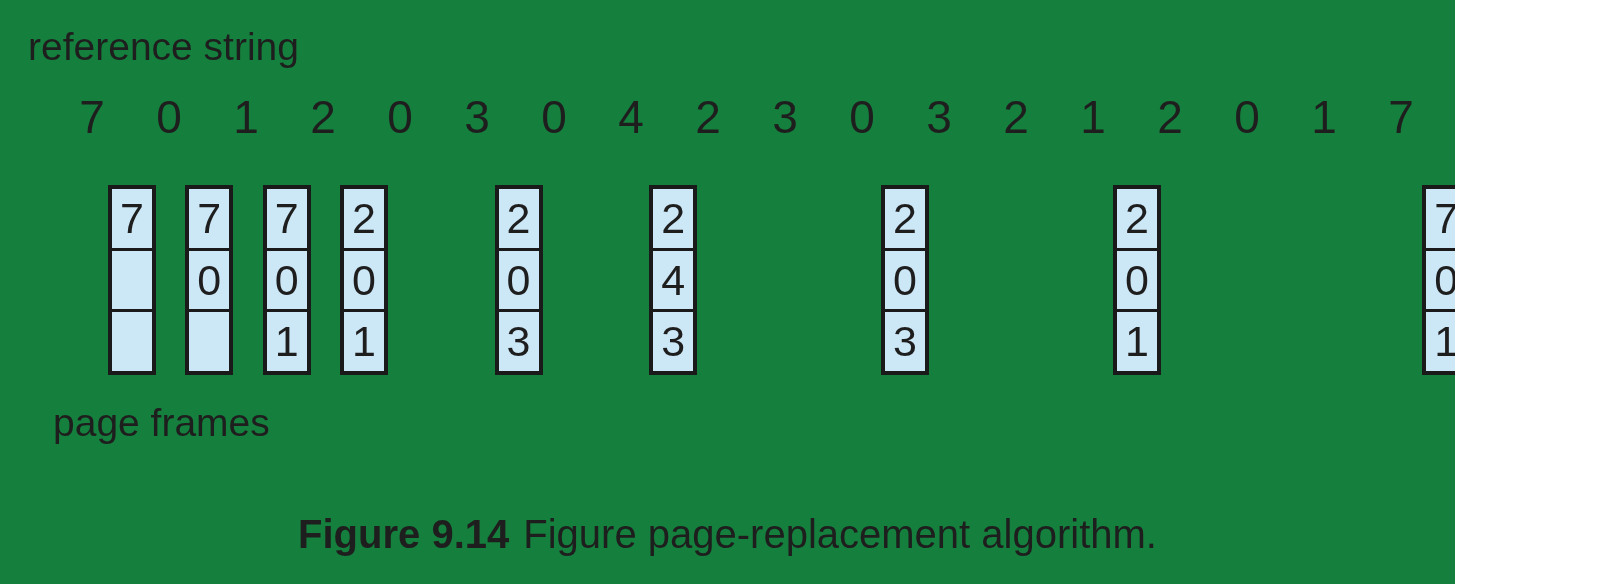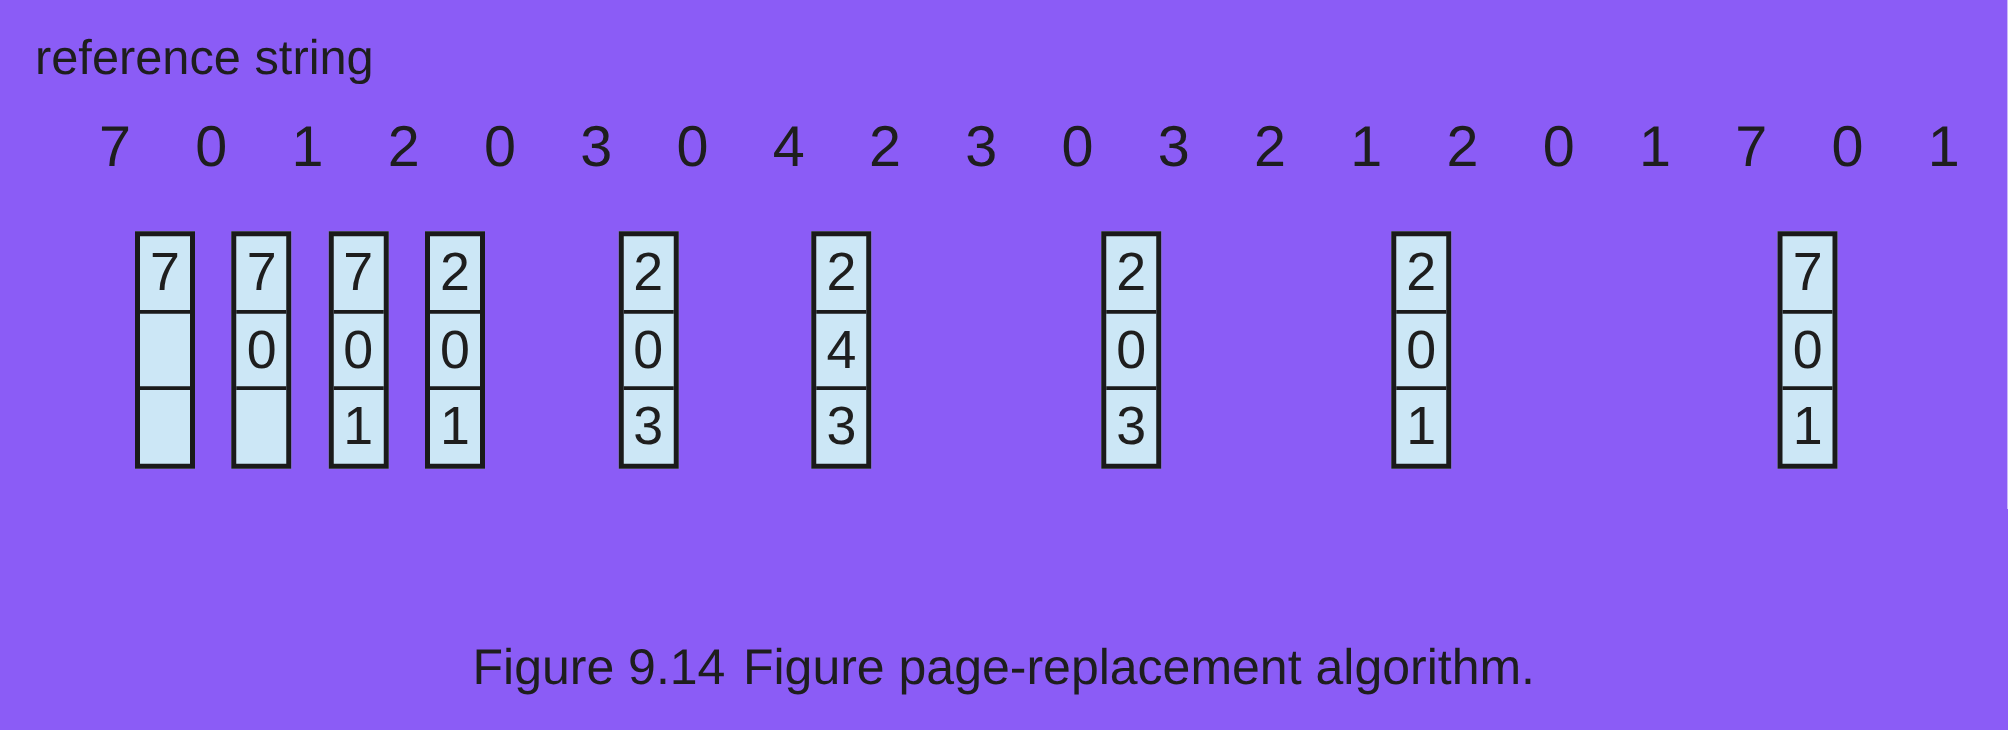--- a/index.html
+++ b/index.html
@@ -2,23 +2,23 @@
 <html><head>
 <meta charset="utf-8">
 <style>
   html, body {
     margin: 0;
     padding: 0;
     background: #ffffff;
   }
   .figure-canvas {
     position: relative;
-    width: 1606px;
+    width: 1455px;
     height: 584px;
-    background: #8b5cf6;
+    background: #15803d;
     font-family: "Liberation Sans", "DejaVu Sans", sans-serif;
     color: #1e1e1e;
     overflow: hidden;
   }
   .ref-label {
     position: absolute;
     left: 28px;
     top: 26px;
     font-size: 39px;
     line-height: 1.1;
@@ -85,21 +85,21 @@
     left: 0;
     right: 0;
     top: 512px;
     text-align: center;
     font-size: 40px;
     line-height: 1.1;
     color: #1e1e1e;
     white-space: nowrap;
   }
   .caption-tag {
-    font-weight: normal;
+    font-weight: bold;
     margin-right: 14px;
   }
 </style>
 </head>
 <body>
 
 <div class="figure-canvas">
 
   <div class="ref-label">reference string</div>
 
@@ -167,18 +167,19 @@
         <div class="frame-cell">0</div>
         <div class="frame-cell">1</div>
       </div>
       <div class="frame-col" style="left: 1422.1px;">
         <div class="frame-cell">7</div>
         <div class="frame-cell">0</div>
         <div class="frame-cell">1</div>
       </div>
     </div>
 
+  <div class="frames-label">page frames</div>
 
   <div class="caption">
     <span class="caption-tag">Figure 9.14</span><span class="caption-text">Figure page-replacement algorithm.</span>
   </div>
 
 </div>
 
 </body></html>

